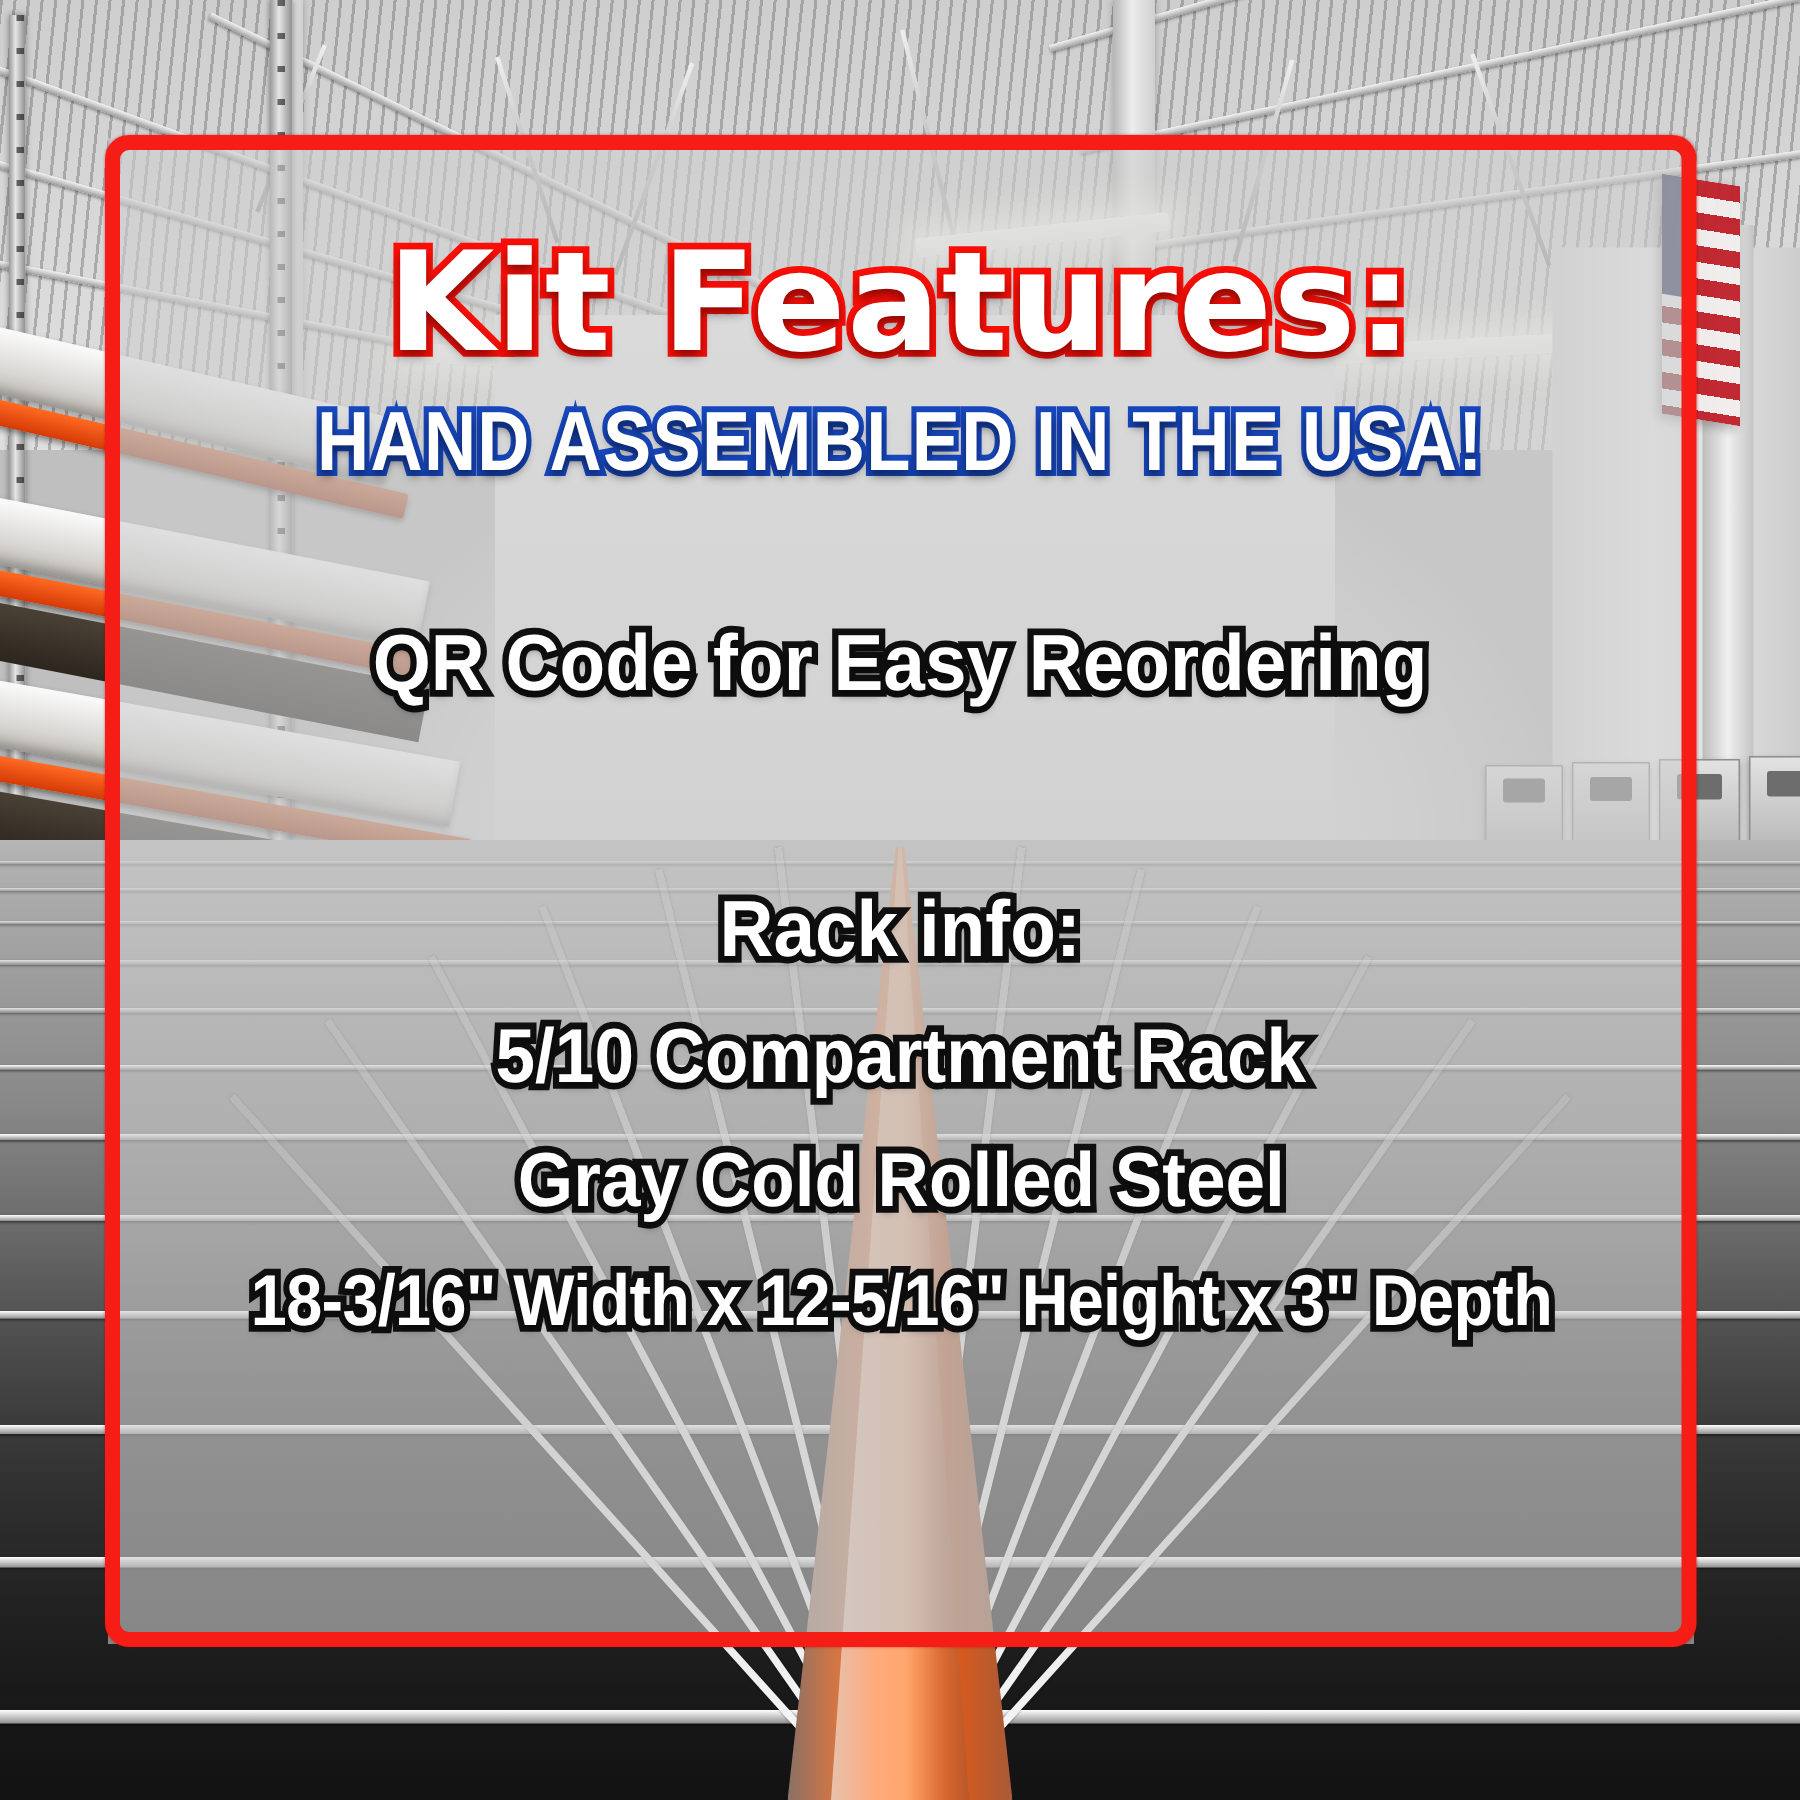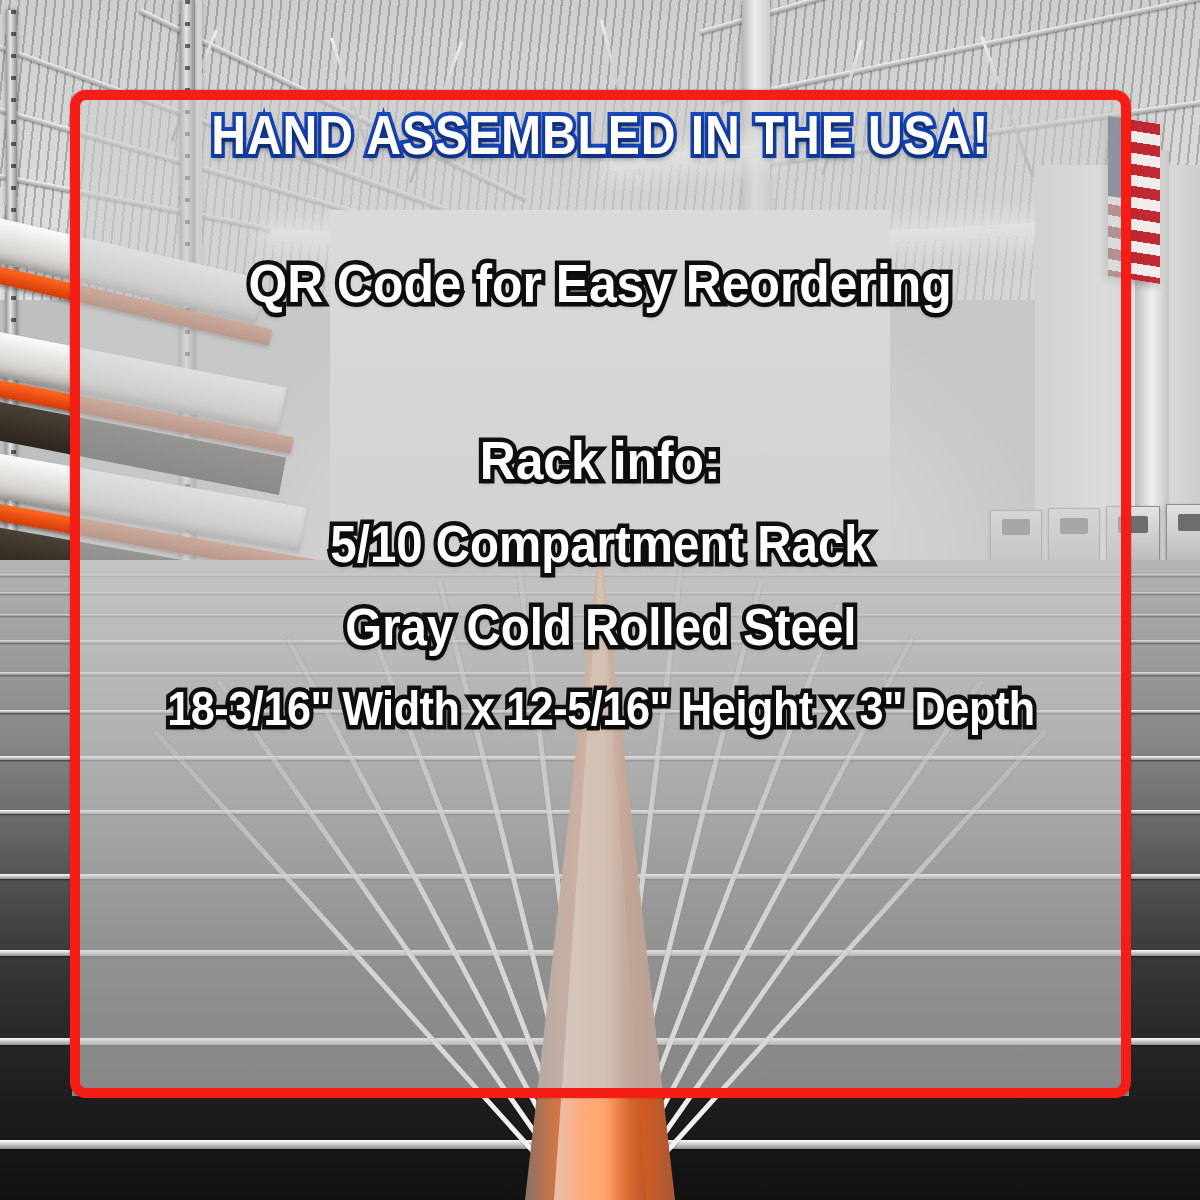--- a/index.html
+++ b/index.html
@@ -402,20 +402,21 @@
 
     <div class="beam-persp">
       <div class="b"></div>
       <div class="b-top"></div>
     </div>
   </div>
 
   <div class="overlay-panel"></div>
 
   <div class="content">
+    <div class="t-title">Kit Features:</div>
     <div class="t-sub">HAND ASSEMBLED IN THE USA!</div>
     <div class="t-qr">QR Code for Easy Reordering</div>
     <div class="t-rackinfo">Rack info:</div>
     <div class="t-spec">5/10 Compartment Rack</div>
     <div class="t-spec">Gray Cold Rolled Steel</div>
     <div class="t-spec dims">18-3/16" Width x 12-5/16" Height x 3" Depth</div>
   </div>
 
   <div class="red-frame"></div>
 

